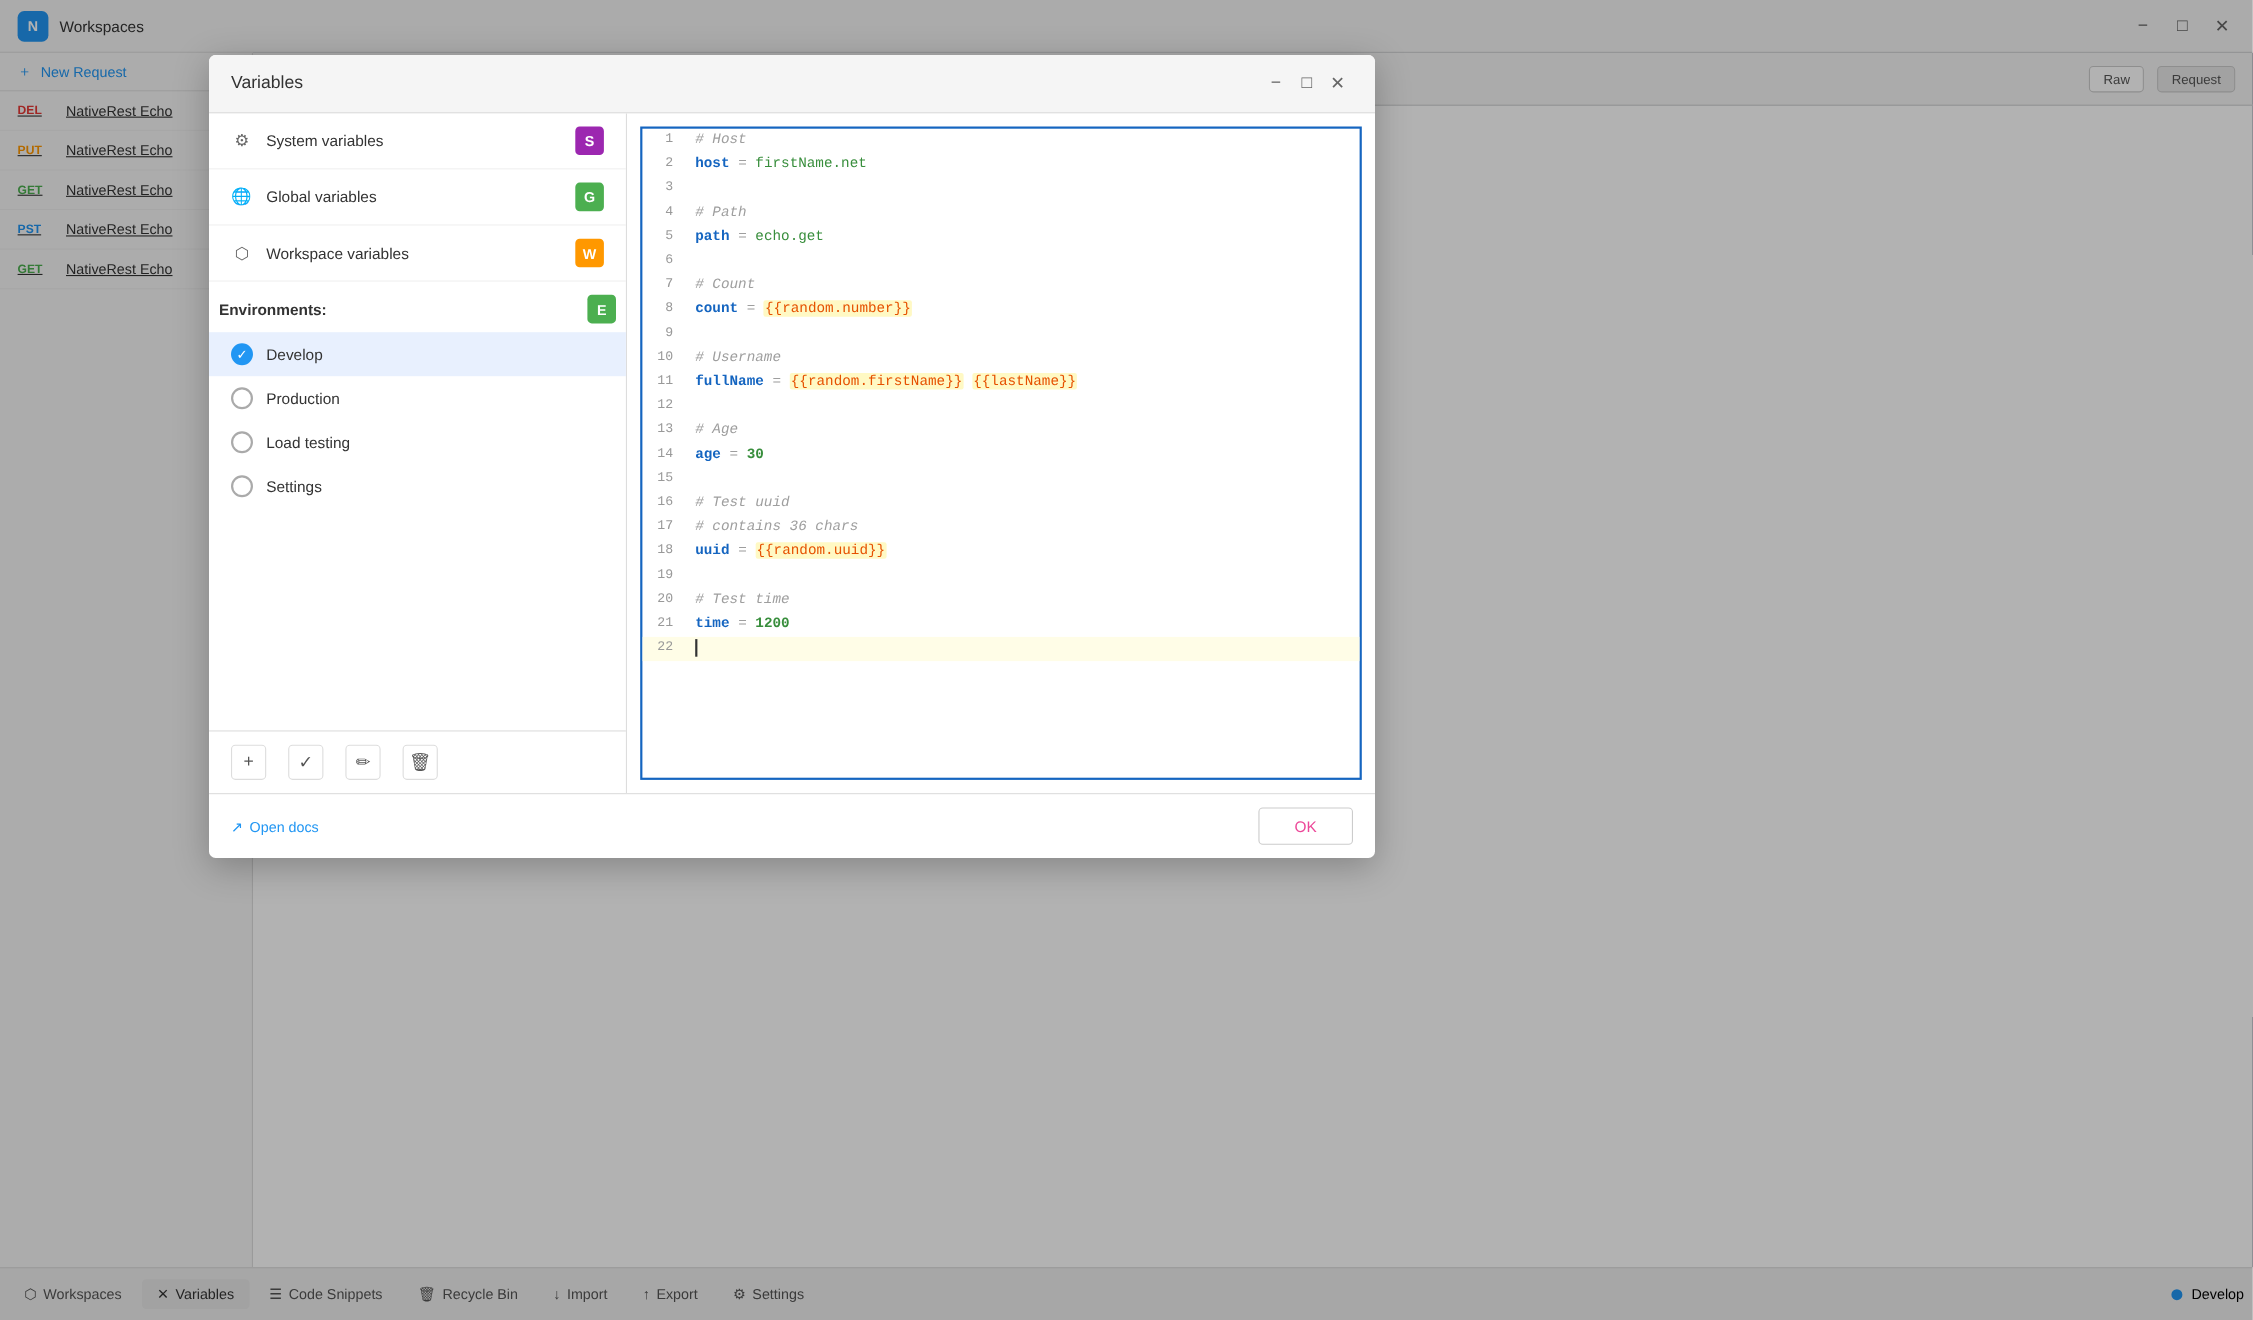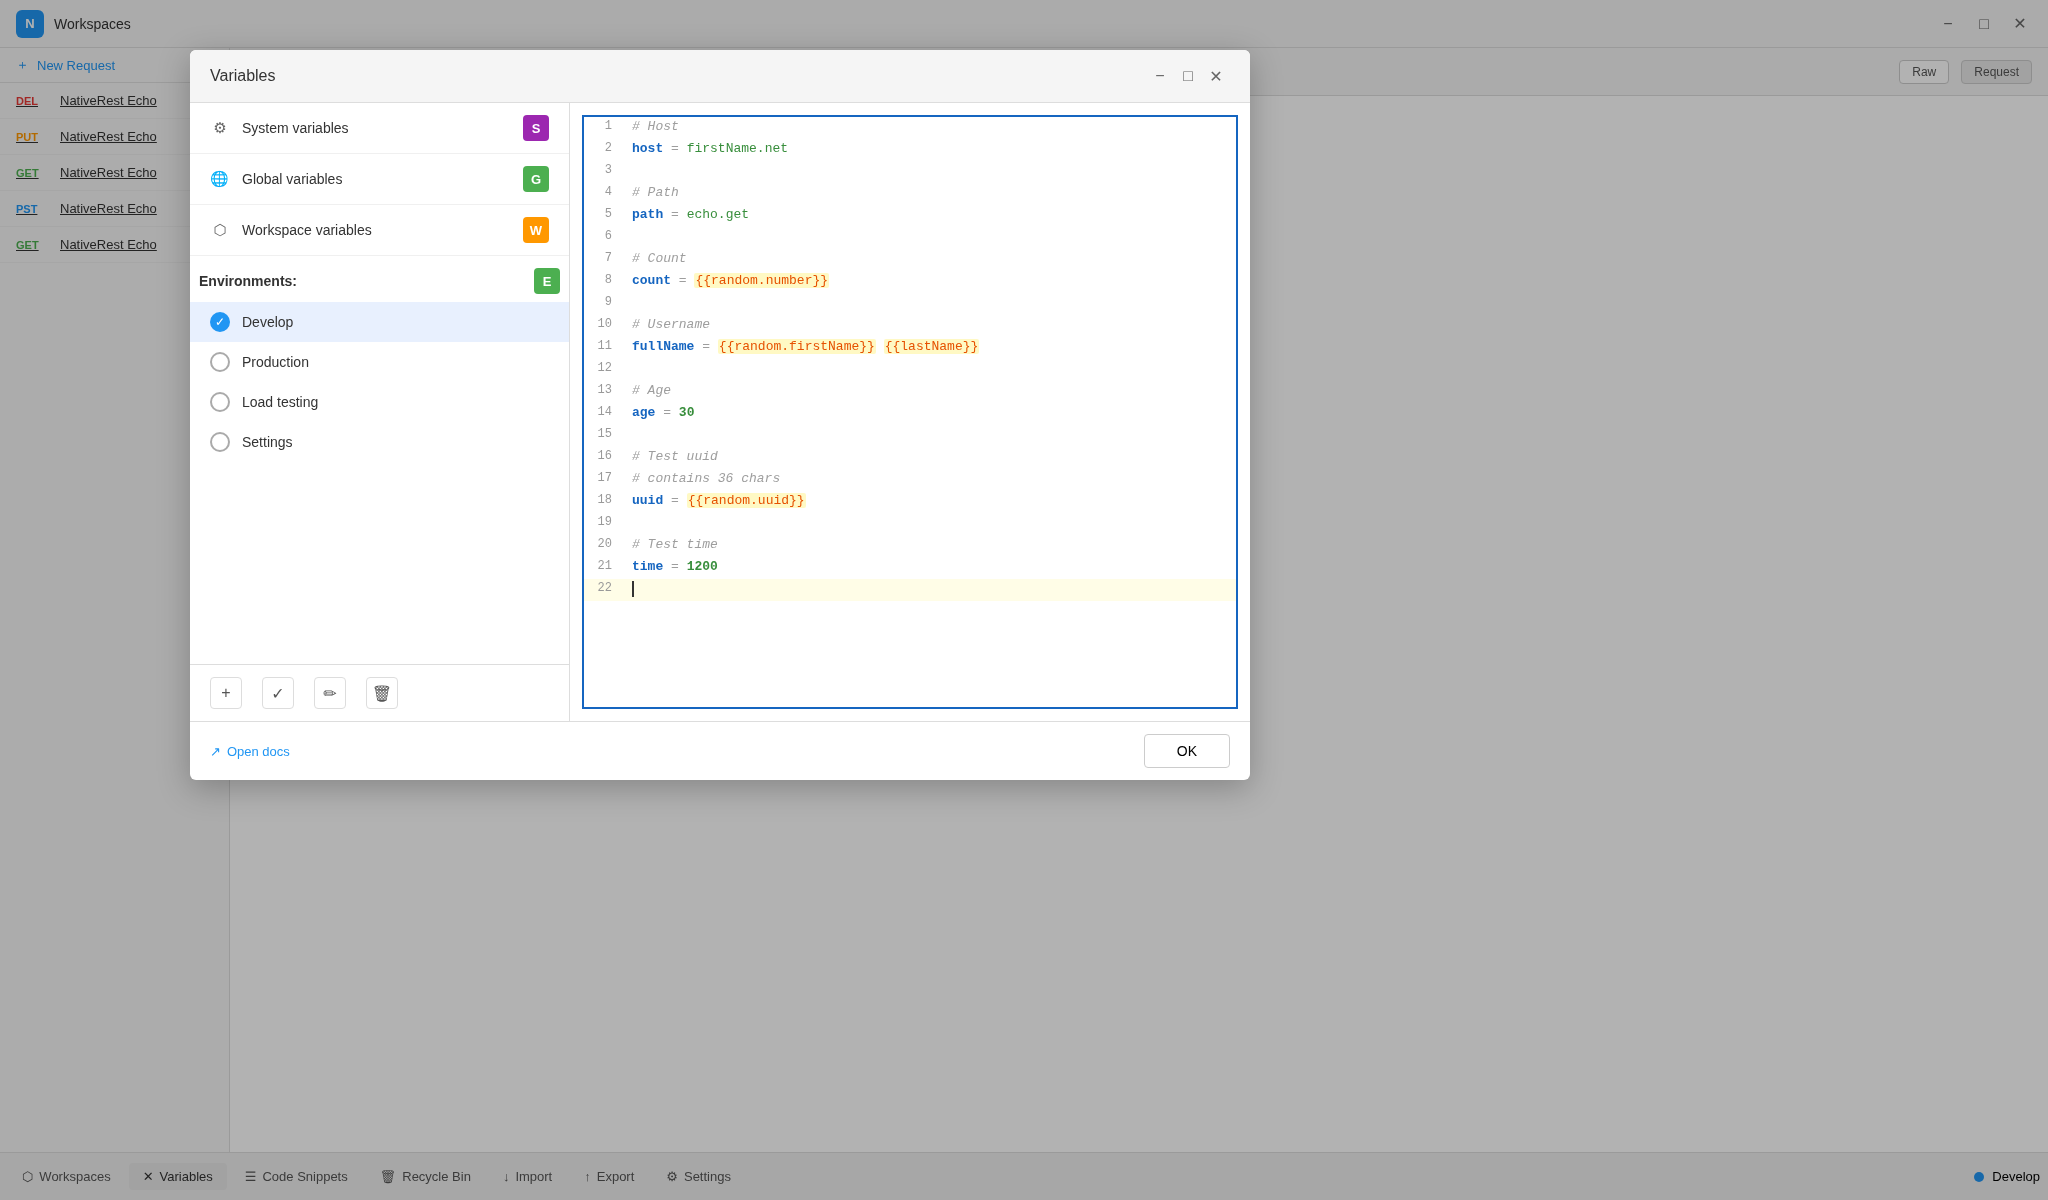--- a/index.html
+++ b/index.html
@@ -420,21 +420,21 @@
       cursor: pointer;
       text-decoration: none;
     }
     .ok-button {
       padding: 8px 32px;
       background: white;
       border: 1px solid #ccc;
       border-radius: 4px;
       font-size: 14px;
       cursor: pointer;
-      color: #000000;
+      color: #ec4899;
     }
   </style>
 </head>
 <body>
 
 <div class="app-window">
 
   <div class="title-bar">
     <div class="title-bar-logo">
       <span>N</span>

